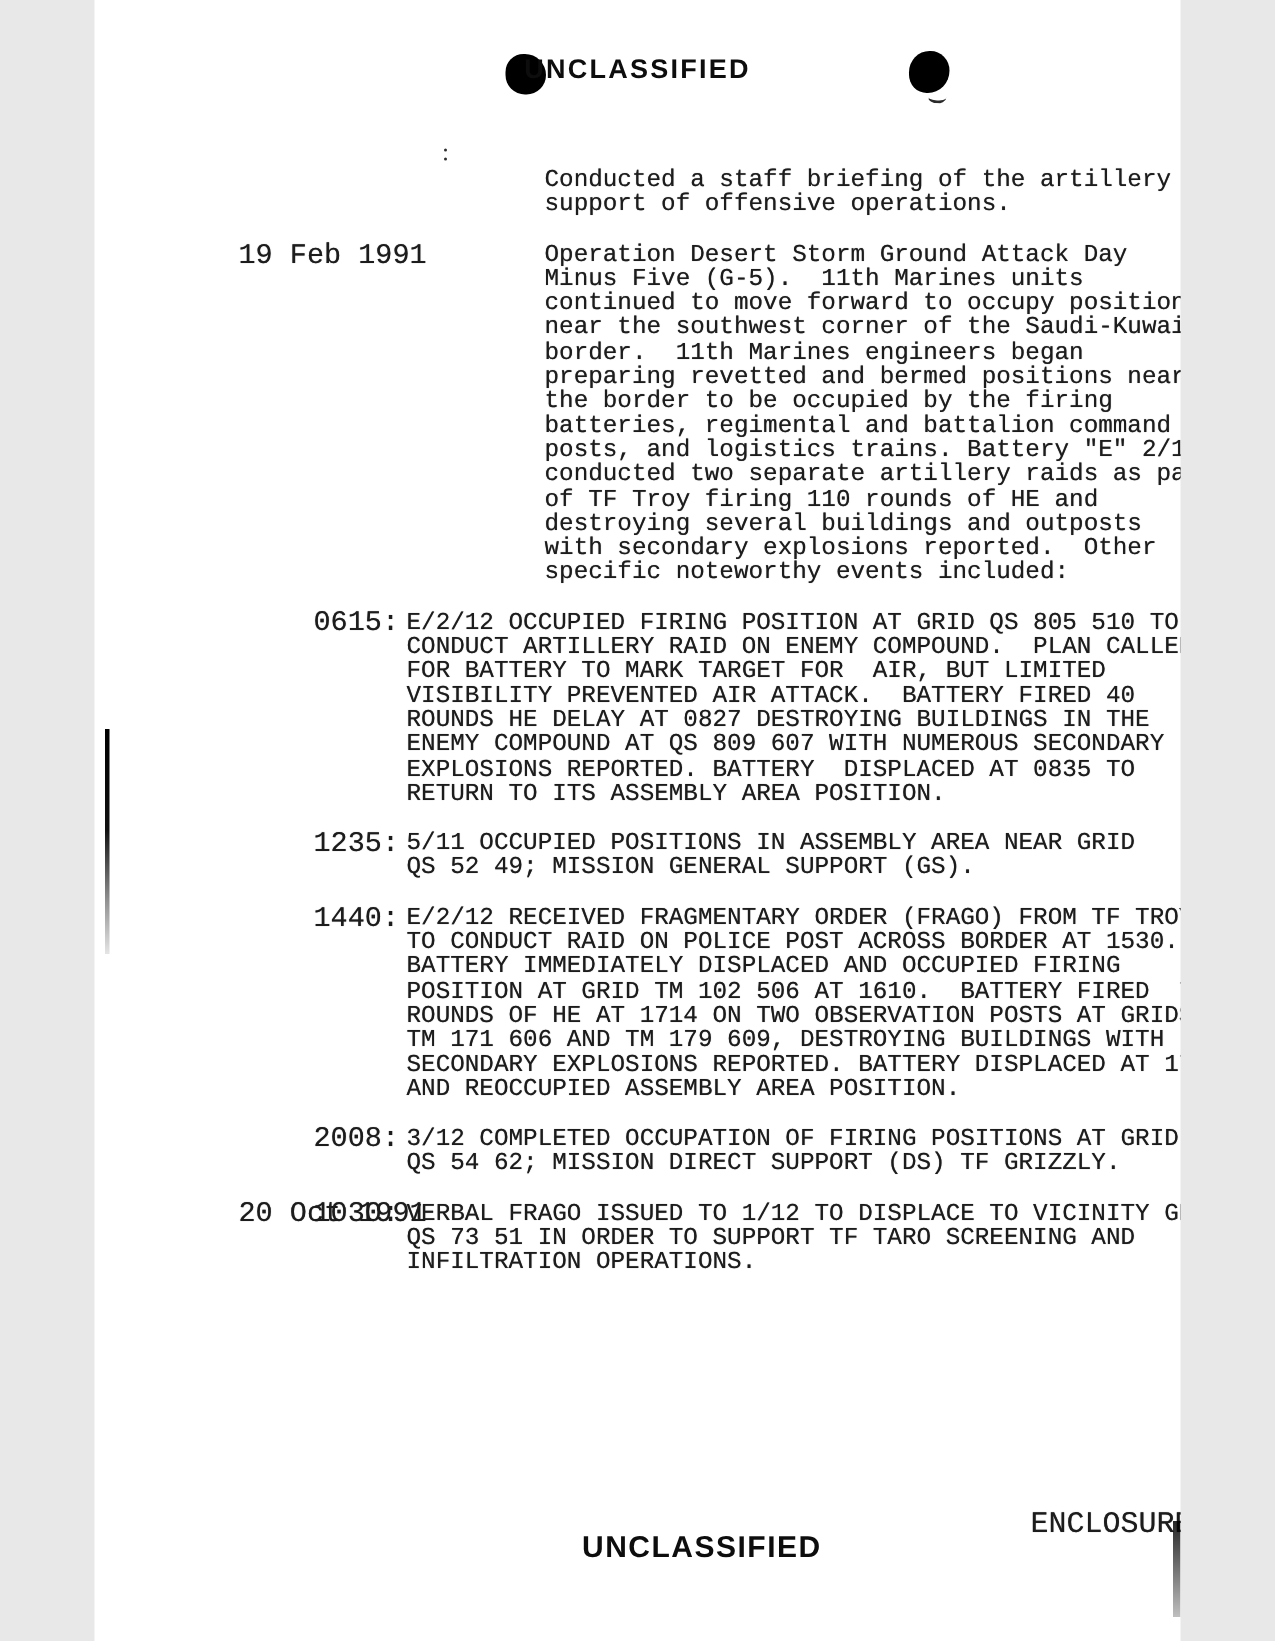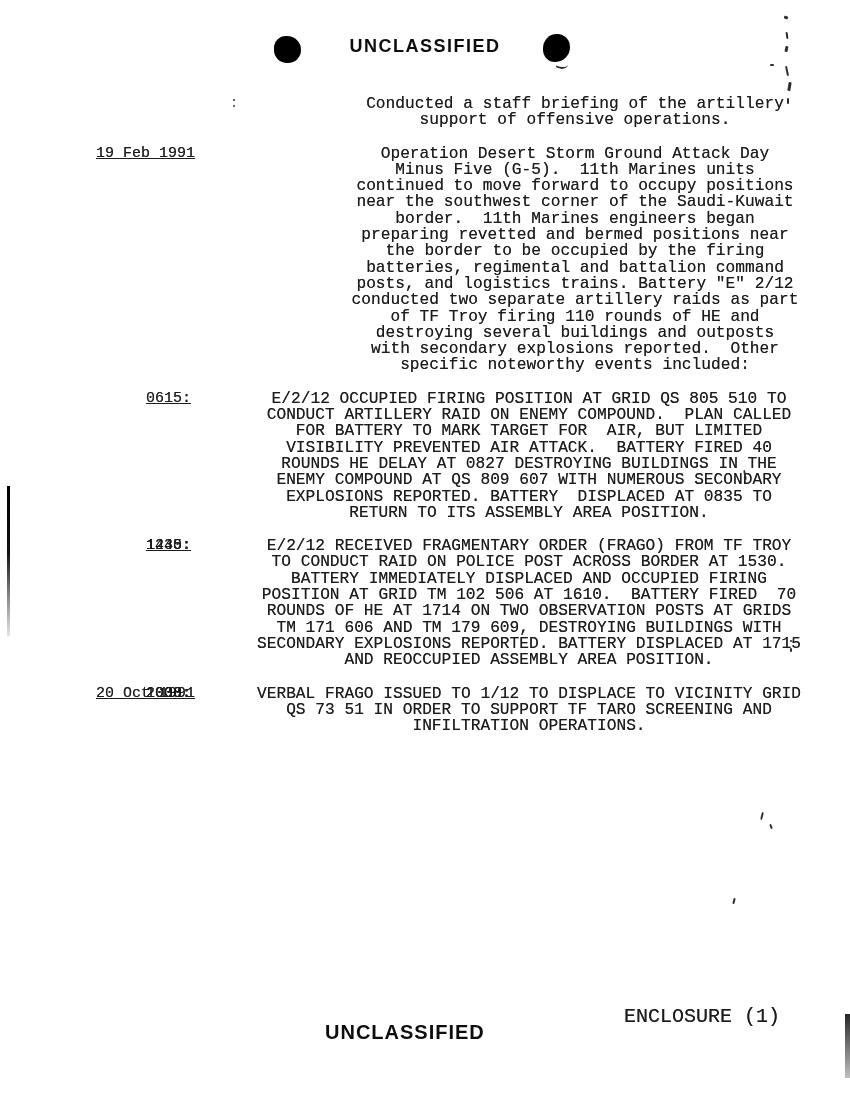--- a/index.html
+++ b/index.html
@@ -1,18 +1,18 @@
 <!DOCTYPE html>
 <html><head>
 <meta charset="utf-8">
 <style>
   html, body { margin: 0; padding: 0; background: #e8e8e8; }
   .page {
     position: relative;
-    width: 850px;
+    width: 724px;
     height: 1094px;
     margin: 0 auto;
     background: #ffffff;
     overflow: hidden;
     font-family: "Liberation Mono", "DejaVu Sans Mono", monospace;
     color: #1c1c1c;
   }
 
   
   .classification-header {
@@ -46,34 +46,32 @@
   .content {
     position: absolute;
     top: 96px;
     left: 0;
     right: 0;
   }
   .entry { position: relative; margin-bottom: 17px; }
   .entry-label {
     position: absolute;
     top: 0;
-    font-size: 15px;
+    font-size: 19px;
     line-height: 16.3px;
     white-space: pre;
     text-shadow: 0 0 0.5px rgba(0,0,0,0.65);
-    text-decoration: underline;
   }
   .entry-text {
-    margin: 0;
+    margin: 16px;
     font-family: inherit;
     font-size: 16.2px;
     line-height: 16.3px;
     white-space: pre;
     text-shadow: 0 0 0.5px rgba(0,0,0,0.65);
-    text-align: center;
   }
   .entry--date .entry-label,
   .entry--continuation .entry-label { left: 96px; }
   .entry--date .entry-text,
   .entry--continuation .entry-text  { margin-left: 300px; }
   .entry--time .entry-label { left: 146px; }
   .entry--time .entry-text  { margin-left: 208px; }
 
   
   .enclosure-label {
@@ -164,36 +162,40 @@
 FOR BATTERY TO MARK TARGET FOR  AIR, BUT LIMITED
 VISIBILITY PREVENTED AIR ATTACK.  BATTERY FIRED 40
 ROUNDS HE DELAY AT 0827 DESTROYING BUILDINGS IN THE
 ENEMY COMPOUND AT QS 809 607 WITH NUMEROUS SECONDARY
 EXPLOSIONS REPORTED. BATTERY  DISPLACED AT 0835 TO
 RETURN TO ITS ASSEMBLY AREA POSITION.</pre>
   </div>
 
   <div class="entry entry--time">
     <div class="entry-label">1235:</div>
+    <pre class="entry-text">5/11 OCCUPIED POSITIONS IN ASSEMBLY AREA NEAR GRID
+QS 52 49; MISSION GENERAL SUPPORT (GS).</pre>
   </div>
 
   <div class="entry entry--time">
     <div class="entry-label">1440:</div>
     <pre class="entry-text">E/2/12 RECEIVED FRAGMENTARY ORDER (FRAGO) FROM TF TROY
 TO CONDUCT RAID ON POLICE POST ACROSS BORDER AT 1530.
 BATTERY IMMEDIATELY DISPLACED AND OCCUPIED FIRING
 POSITION AT GRID TM 102 506 AT 1610.  BATTERY FIRED  70
 ROUNDS OF HE AT 1714 ON TWO OBSERVATION POSTS AT GRIDS
 TM 171 606 AND TM 179 609, DESTROYING BUILDINGS WITH
 SECONDARY EXPLOSIONS REPORTED. BATTERY DISPLACED AT 1715
 AND REOCCUPIED ASSEMBLY AREA POSITION.</pre>
   </div>
 
   <div class="entry entry--time">
     <div class="entry-label">2008:</div>
+    <pre class="entry-text">3/12 COMPLETED OCCUPATION OF FIRING POSITIONS AT GRID
+QS 54 62; MISSION DIRECT SUPPORT (DS) TF GRIZZLY.</pre>
   </div>
 
   <div class="entry entry--date">
     <div class="entry-label">20 Oct 1991</div>
   </div>
 
   <div class="entry entry--time">
     <div class="entry-label">1030:</div>
     <pre class="entry-text">VERBAL FRAGO ISSUED TO 1/12 TO DISPLACE TO VICINITY GRID
 QS 73 51 IN ORDER TO SUPPORT TF TARO SCREENING AND

